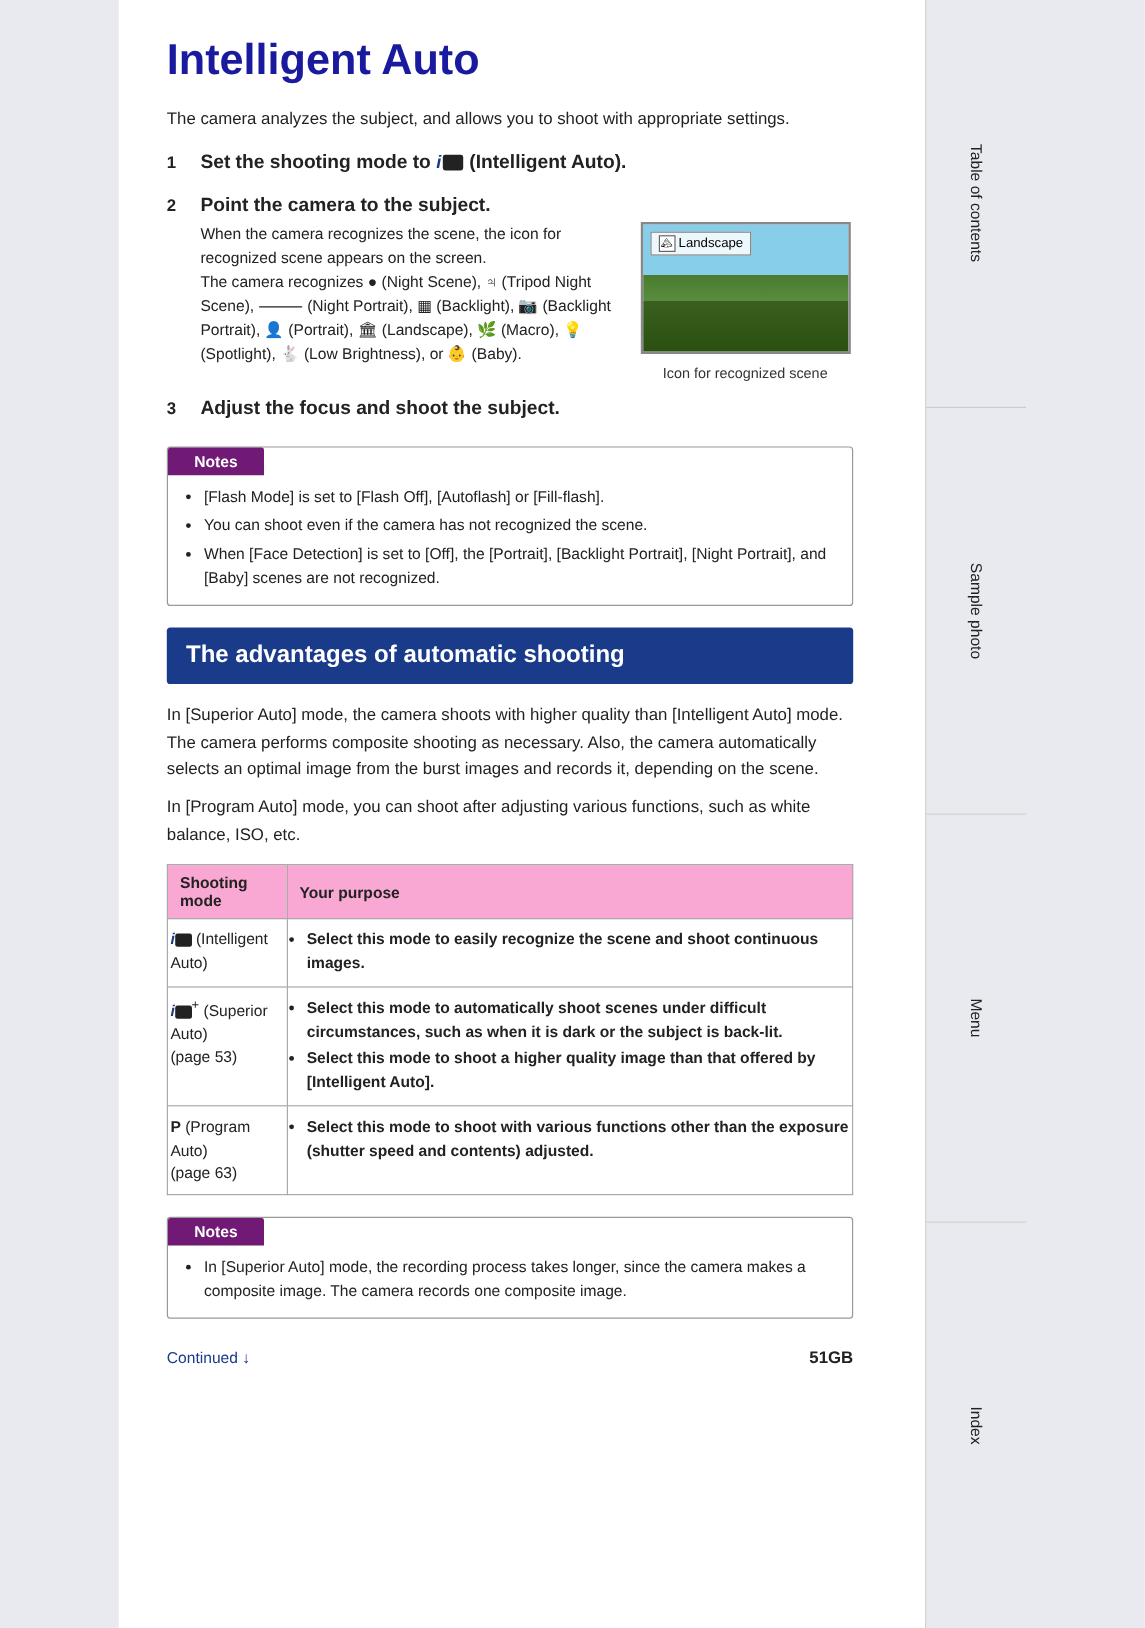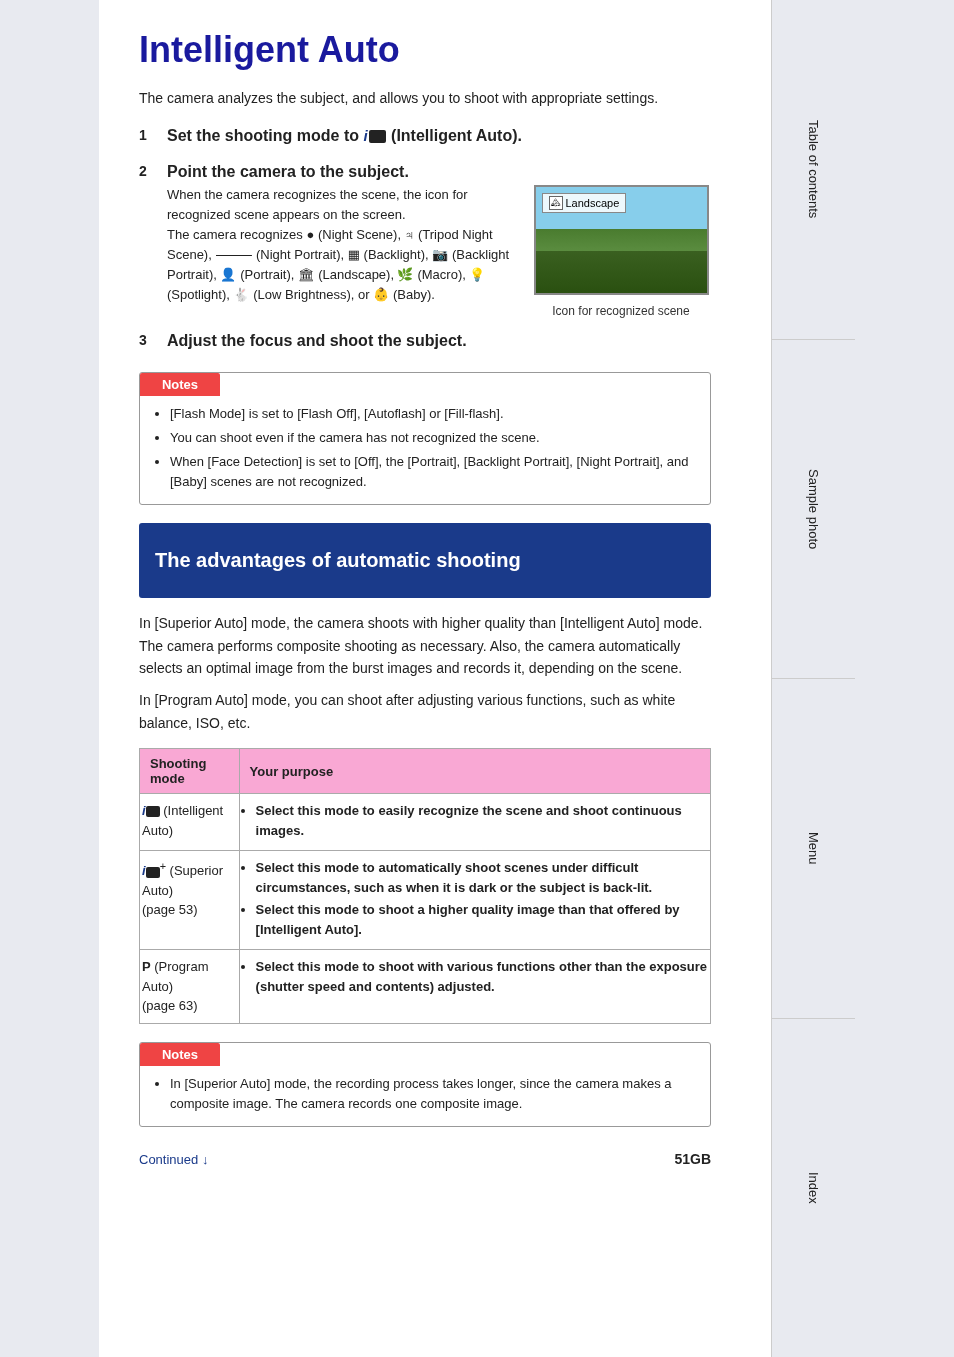--- a/index.html
+++ b/index.html
@@ -140,21 +140,21 @@
       text-align: center;
       margin-top: 4px;
     }
 
     .notes-box {
       border: 1px solid #999;
       border-radius: 3px;
       margin: 18px 0;
     }
     .notes-header {
-      background: #ef4444;
+      background: #701a75;
       color: #fff;
       font-size: 13px;
       font-weight: bold;
       padding: 4px 14px;
       border-radius: 2px 2px 0 0;
       display: inline-block;
       min-width: 80px;
       text-align: center;
     }
     .notes-content {
@@ -168,21 +168,21 @@
     }
     .notes-content ul li {
       margin-bottom: 4px;
     }
 
     .section-heading {
       background: #1a3a8a;
       color: #fff;
       font-size: 20px;
       font-weight: bold;
-      padding: 26px 16px;
+      padding: 12px 16px;
       margin: 18px 0 14px 0;
       border-radius: 3px;
     }
     .section-body {
       font-size: 14px;
       color: #222;
       line-height: 1.6;
       margin-bottom: 10px;
     }
 

